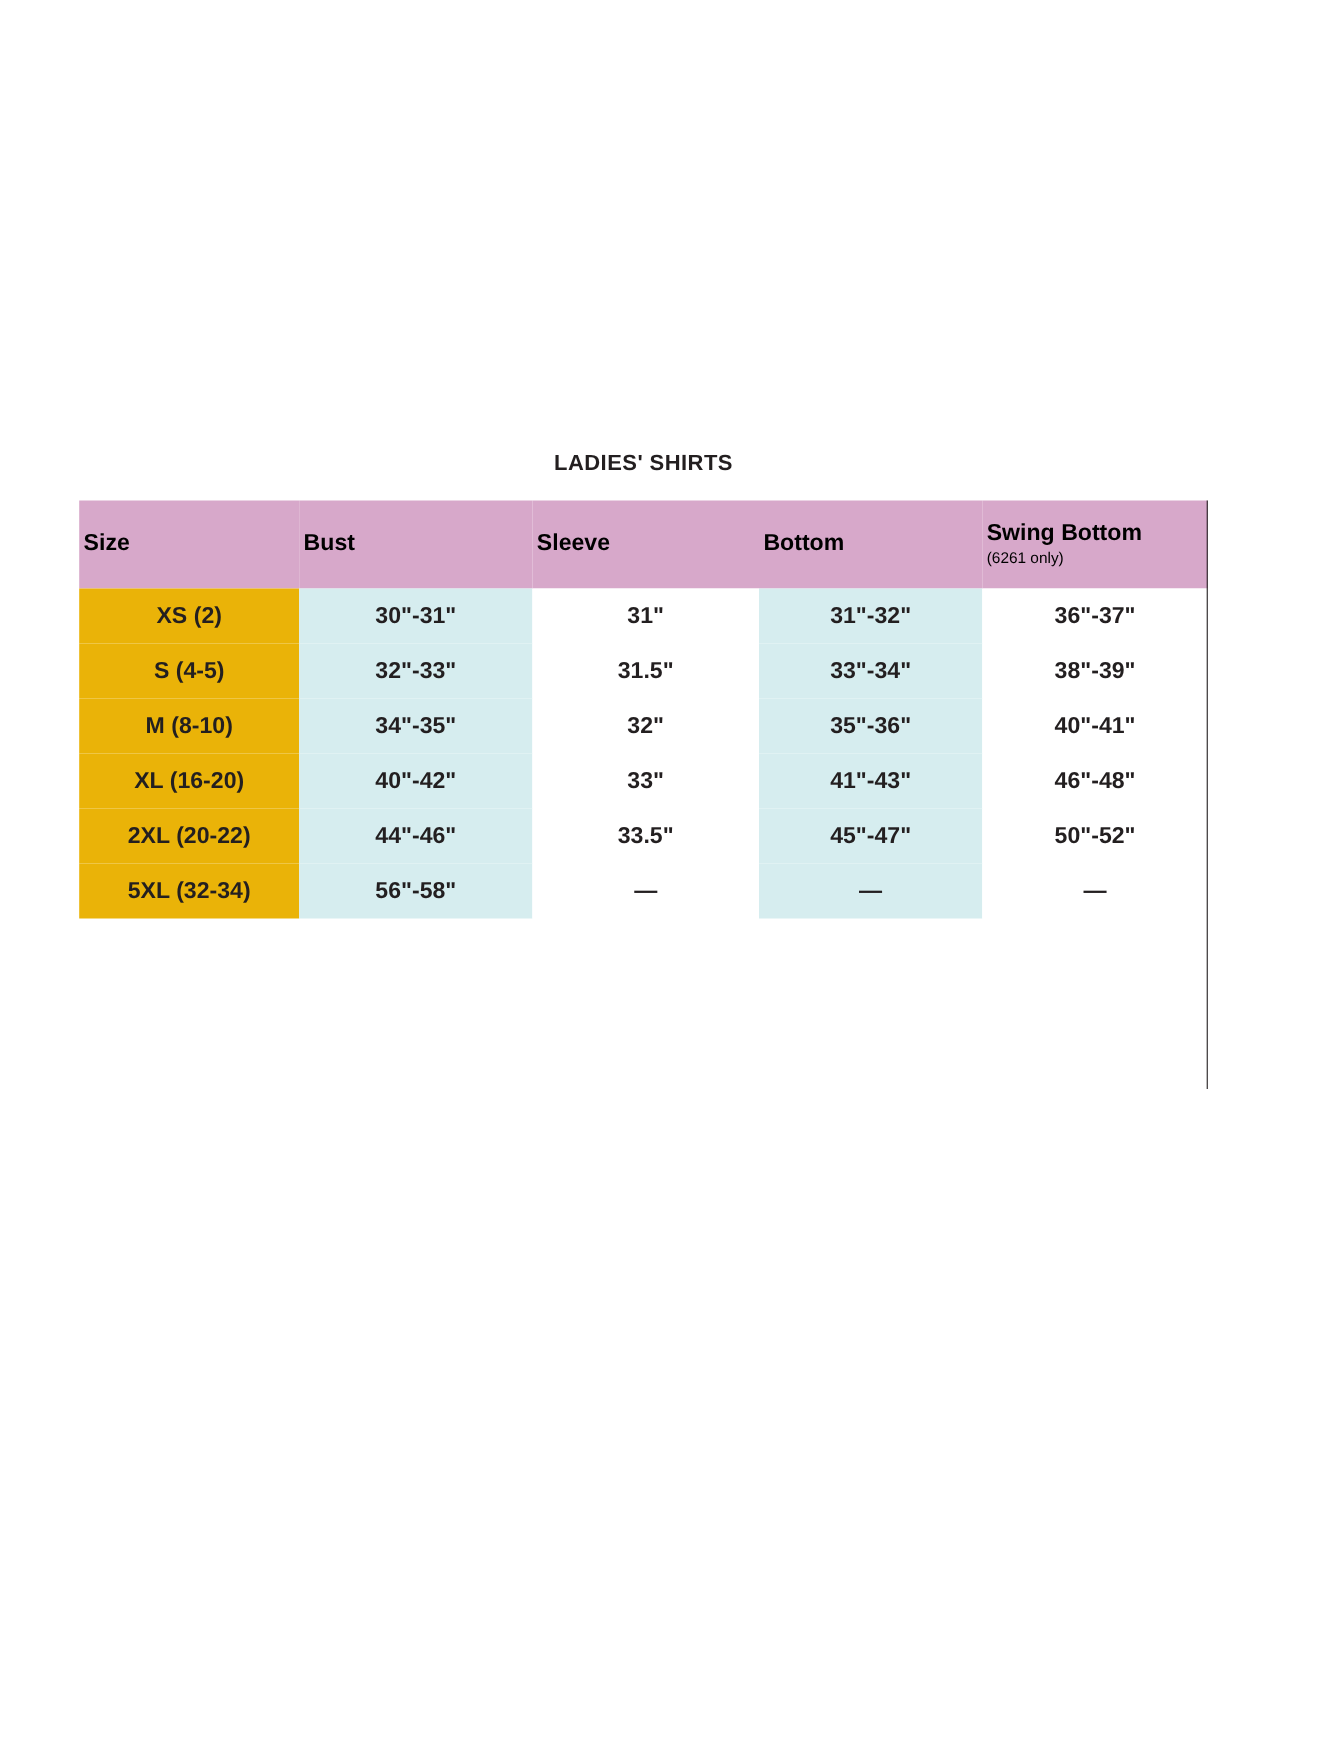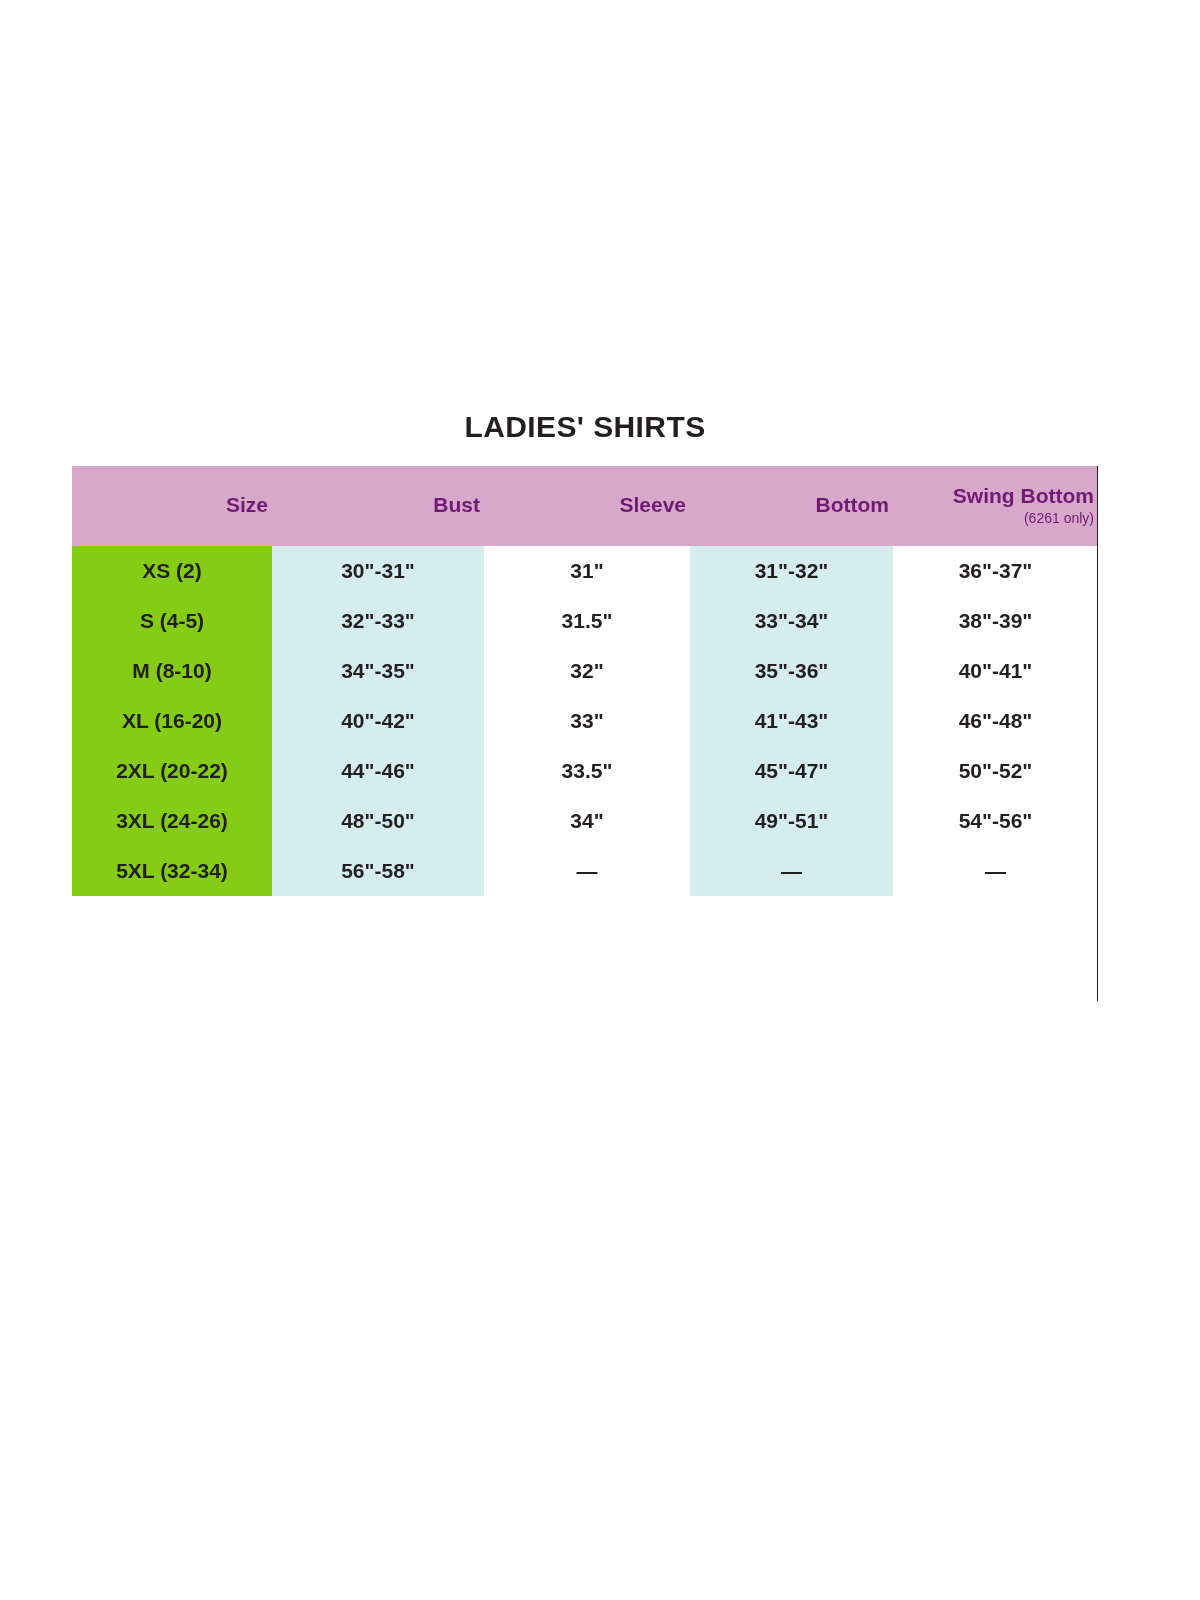--- a/index.html
+++ b/index.html
@@ -22,21 +22,21 @@
   }
 
   #chart-wrap {
     position: absolute;
     left: 72px;
     top: 410px;
     width: 1026px;
   }
 
   #chart-title {
-    font-size: 30px;
+    font-size: 20px;
     font-weight: bold;
     letter-spacing: 0.4px;
     text-align: center;
     color: #231f20;
     margin: 0 0 22px 0;
     width: 1026px;
   }
 
   table.size-chart {
     border-collapse: collapse;
@@ -45,25 +45,25 @@
   }
 
   table.size-chart col.c-size       { width: 200px; }
   table.size-chart col.c-bust       { width: 212px; }
   table.size-chart col.c-sleeve     { width: 206px; }
   table.size-chart col.c-bottom     { width: 203px; }
   table.size-chart col.c-swing      { width: 205px; }
 
   thead th {
     background: #d7a8ca;
-    color: #701a75;
+    color: #000000;
     font-size: 21px;
     font-weight: bold;
     padding: 18px 4px 20px 4px;
-    text-align: right;
+    text-align: left;
     vertical-align: middle;
     border: none;
     height: 42px;
   }
 
   thead th .sub {
     display: block;
     font-size: 14px;
     font-weight: normal;
     line-height: 1.15;
@@ -73,21 +73,21 @@
   tbody td {
     font-size: 21px;
     font-weight: bold;
     text-align: center;
     padding: 13px 4px 13px 4px;
     border: none;
     color: #231f20;
   }
 
   tbody td.size-cell {
-    background: #84cc16;
+    background: #eab308;
     text-align: center;
   }
 
   tbody td.tint {
     background: #d6edef;
   }
 
   tbody td.plain {
     background: #ffffff;
   }
@@ -176,27 +176,20 @@
           </tr>
 
           <tr>
             <td class="size-cell">2XL (20-22)</td>
             <td class="tint">44"-46"</td>
             <td class="plain">33.5"</td>
             <td class="tint">45"-47"</td>
             <td class="plain">50"-52"</td>
           </tr>
 
-          <tr>
-            <td class="size-cell">3XL (24-26)</td>
-            <td class="tint">48"-50"</td>
-            <td class="plain">34"</td>
-            <td class="tint">49"-51"</td>
-            <td class="plain">54"-56"</td>
-          </tr>
 
 
           <tr>
             <td class="size-cell">5XL (32-34)</td>
             <td class="tint">56"-58"</td>
             <td class="plain">—</td>
             <td class="tint">—</td>
             <td class="plain">—</td>
           </tr>
 

